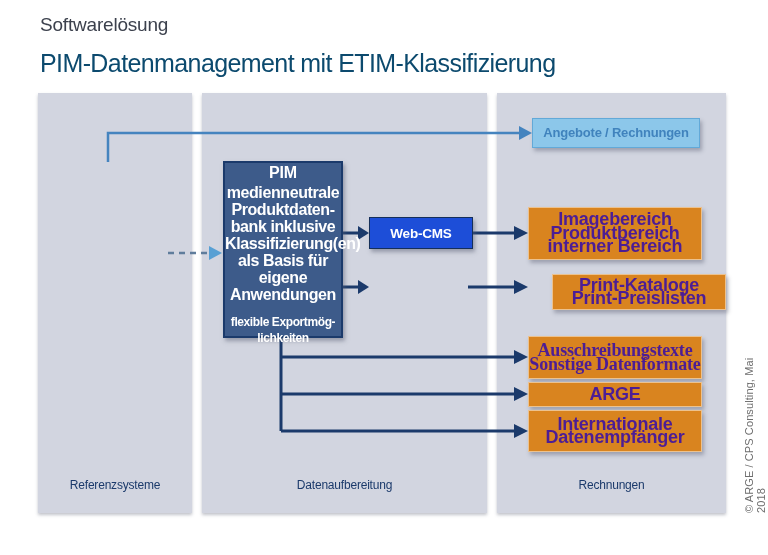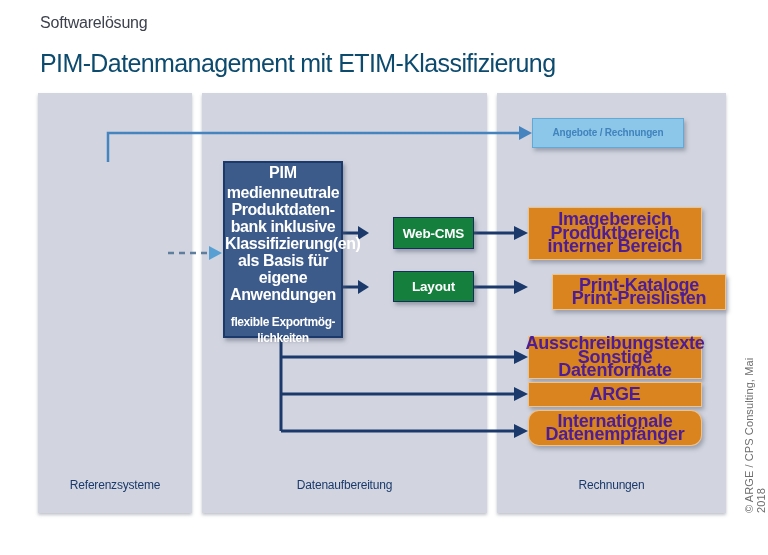--- a/index.html
+++ b/index.html
@@ -8,21 +8,21 @@
   .canvas {
     position: relative;
     width: 768px;
     height: 555px;
     background: #ffffff;
     overflow: hidden;
   }
   
   .eyebrow {
     position: absolute; left: 40px; top: 14px;
-    font-size: 16px; font-weight: 400; color: #3c414d;
+    font-size: 19px; font-weight: 400; color: #3c414d;
     letter-spacing: -0.2px;
   }
   .title {
     position: absolute; left: 40px; top: 49px;
     font-size: 25px; font-weight: 400; color: #0c4a6e;
     letter-spacing: -0.6px;
   }
   
   .col {
     position: absolute; top: 93px; height: 420px;
@@ -71,49 +71,48 @@
     margin-top: 2px;
     font-size: 16px; font-weight: 700; line-height: 17px;
     letter-spacing: -0.4px; white-space: pre-line;
   }
   .pim-footer {
     margin-top: 11px;
     font-size: 12px; font-weight: 700; line-height: 16px;
     letter-spacing: -0.4px; white-space: pre-line;
   }
   .proc {
-    width: 81px; background: #15803d; border: 1px solid #152f5a;
+    width: 104px; background: #1d4ed8; border: 1px solid #152f5a;
     box-shadow: 2px 3px 4px rgba(90,95,115,0.5);
     color: #ffffff; font-size: 13.5px; font-weight: 700; letter-spacing: -0.2px;
     display: flex; align-items: center; justify-content: center;
     text-align: center;
-    margin-left: 24px;
   }
   .proc-webcms { left: 369px; top: 217px; height: 32px; }
   .proc-layout { left: 369px; top: 271px; height: 31px; }
   .target {
     left: 528px; width: 174px;
     background: #d9841f; border: 1px solid rgba(255,255,255,0.5);
     box-shadow: 2px 3px 4px rgba(90,95,115,0.45);
     color: #4c1d95; font-size: 18px; font-weight: 700; line-height: 13.5px;
     letter-spacing: -0.2px;
     display: flex; align-items: center; justify-content: center;
     text-align: center; white-space: pre-line;
   }
   .target-info {
-    left: 532px; width: 152px;
+    left: 532px; width: 168px;
     background: #8cc7ea; border: 1px solid #62a9d8;
-    color: #4083bd; font-size: 10px;
+    color: #4083bd; font-size: 13px;
   }
   .t-angebote      { top: 118px; height: 30px; }
   .t-imagebereich  { top: 207px; height: 53px; }
   .t-print         { top: 274px; height: 36px; margin-left: 24px; }
-  .t-ausschreibung { top: 336px; height: 43px; }
+  .t-ausschreibung { top: 336px; height: 43px; font-family: Liberation Serif, serif; }
   .t-arge          { top: 382px; height: 25px; }
-  .t-international { top: 410px; height: 36px; border-radius: 11px; }
+  .t-international { top: 410px; height: 42px; }
   
   .copyright {
     position: absolute; left: 660px; top: 416px; width: 180px; height: 14px;
     transform: rotate(-90deg); transform-origin: center;
     font-size: 11px; color: #6e6e6e; letter-spacing: 0.1px;
     text-align: left; z-index: 4;
   }
 </style>
 </head>
 <body>
@@ -169,21 +168,20 @@
 Produktdaten-
 bank inklusive
 Klassifizierung(en)
 als Basis für eigene
 Anwendungen</div>
     <div class="pim-footer">flexible Exportmög-
 lichkeiten</div>
   </div>
 
   <div class="node proc proc-webcms">Web-CMS</div>
-  <div class="node proc proc-layout">Layout</div>
 
   <div class="node target target-info t-angebote">Angebote / Rechnungen</div>
   <div class="node target t-imagebereich">Imagebereich
 Produktbereich
 interner Bereich</div>
   <div class="node target t-print">Print-Kataloge
 Print-Preislisten</div>
   <div class="node target t-ausschreibung">Ausschreibungstexte
 Sonstige Datenformate</div>
   <div class="node target t-arge">ARGE</div>

